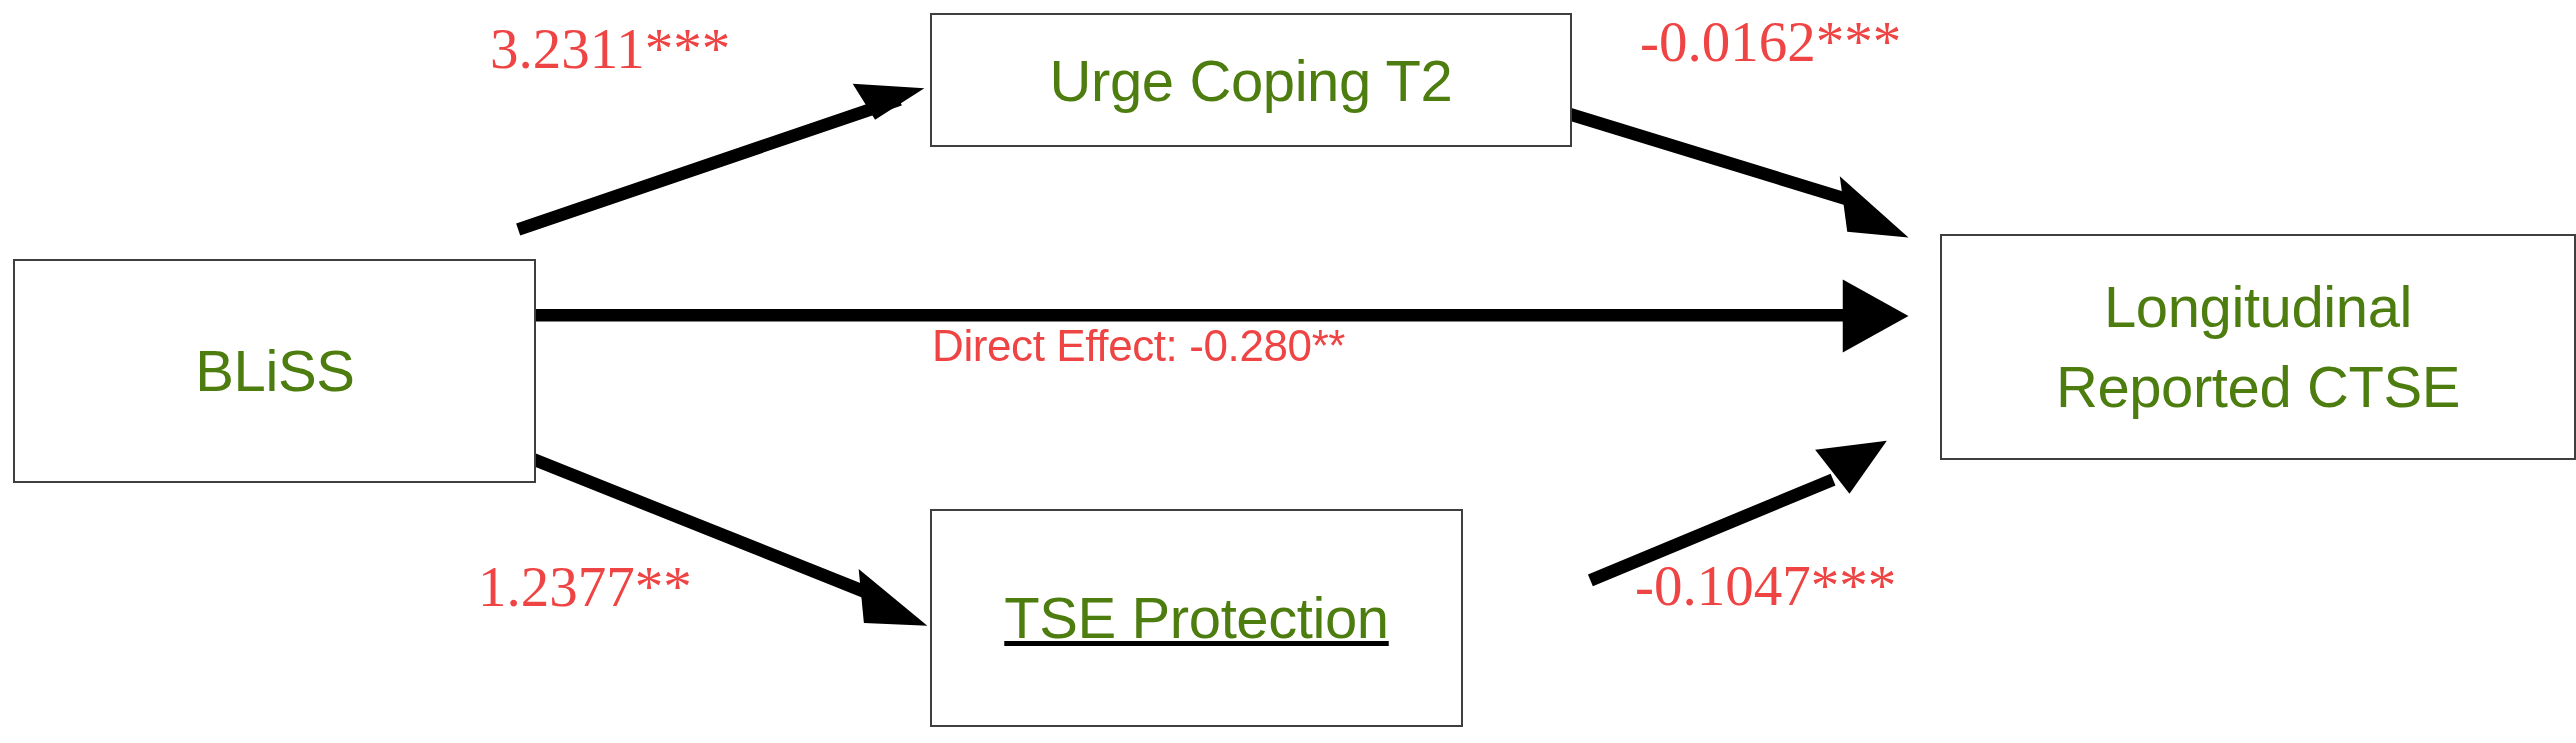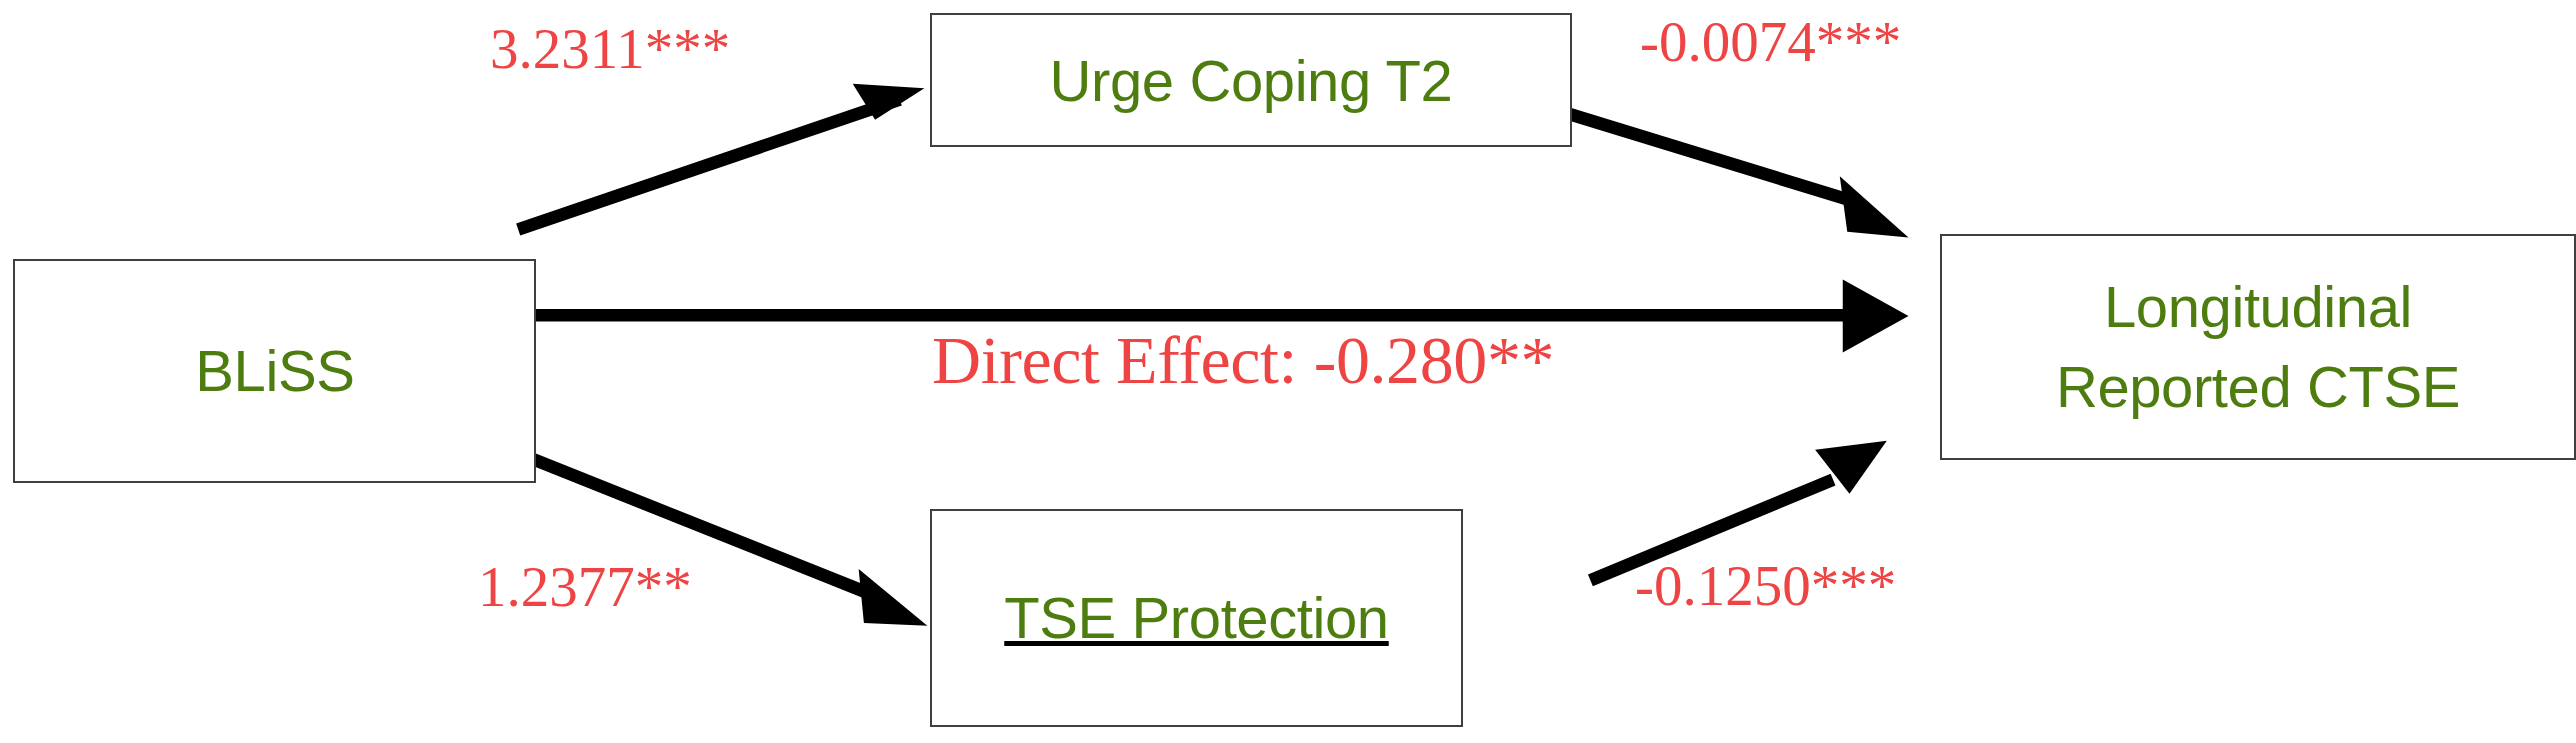--- a/index.html
+++ b/index.html
@@ -78,22 +78,22 @@
     color: #ef4444;
     white-space: nowrap;
     z-index: 4;
   }
   .edge-label.serif {
     font-family: "Liberation Serif", serif;
     font-size: 57px;
     letter-spacing: 0px;
   }
   .edge-label.sans {
-    font-family: Liberation Serif, serif;
-    font-size: 68px;
+    font-family: Liberation Sans, sans-serif;
+    font-size: 44px;
     letter-spacing: -0.4px;
   }
   #label-a1 { left: 490px;  top: 16.4px;  }
   #label-b1 { left: 1640px; top: 9px;  }
   #label-direct { left: 932px; top: 321px; }
   #label-a2 { left: 478px;  top: 554px; }
   #label-b2 { left: 1635px; top: 553px; }
 </style>
 </head>
 <body>
@@ -140,22 +140,22 @@
     <span class="node-label two-line">TSE Protection</span>
   </div>
 
   <div class="node-box" id="node-ctse">
     <span class="node-label two-line">Longitudinal</span>
     <span class="node-label two-line">Reported CTSE</span>
   </div>
 
   <span class="edge-label serif" id="label-a1">3.2311***</span>
 
-  <span class="edge-label serif" id="label-b1">-0.0074***</span>
+  <span class="edge-label serif" id="label-b1">-0.0162***</span>
 
   <span class="edge-label sans" id="label-direct">Direct Effect: -0.280**</span>
 
   <span class="edge-label serif" id="label-a2">1.2377**</span>
 
-  <span class="edge-label serif" id="label-b2">-0.1250***</span>
+  <span class="edge-label serif" id="label-b2">-0.1047***</span>
 
 </div>
 
 
 </body></html>

